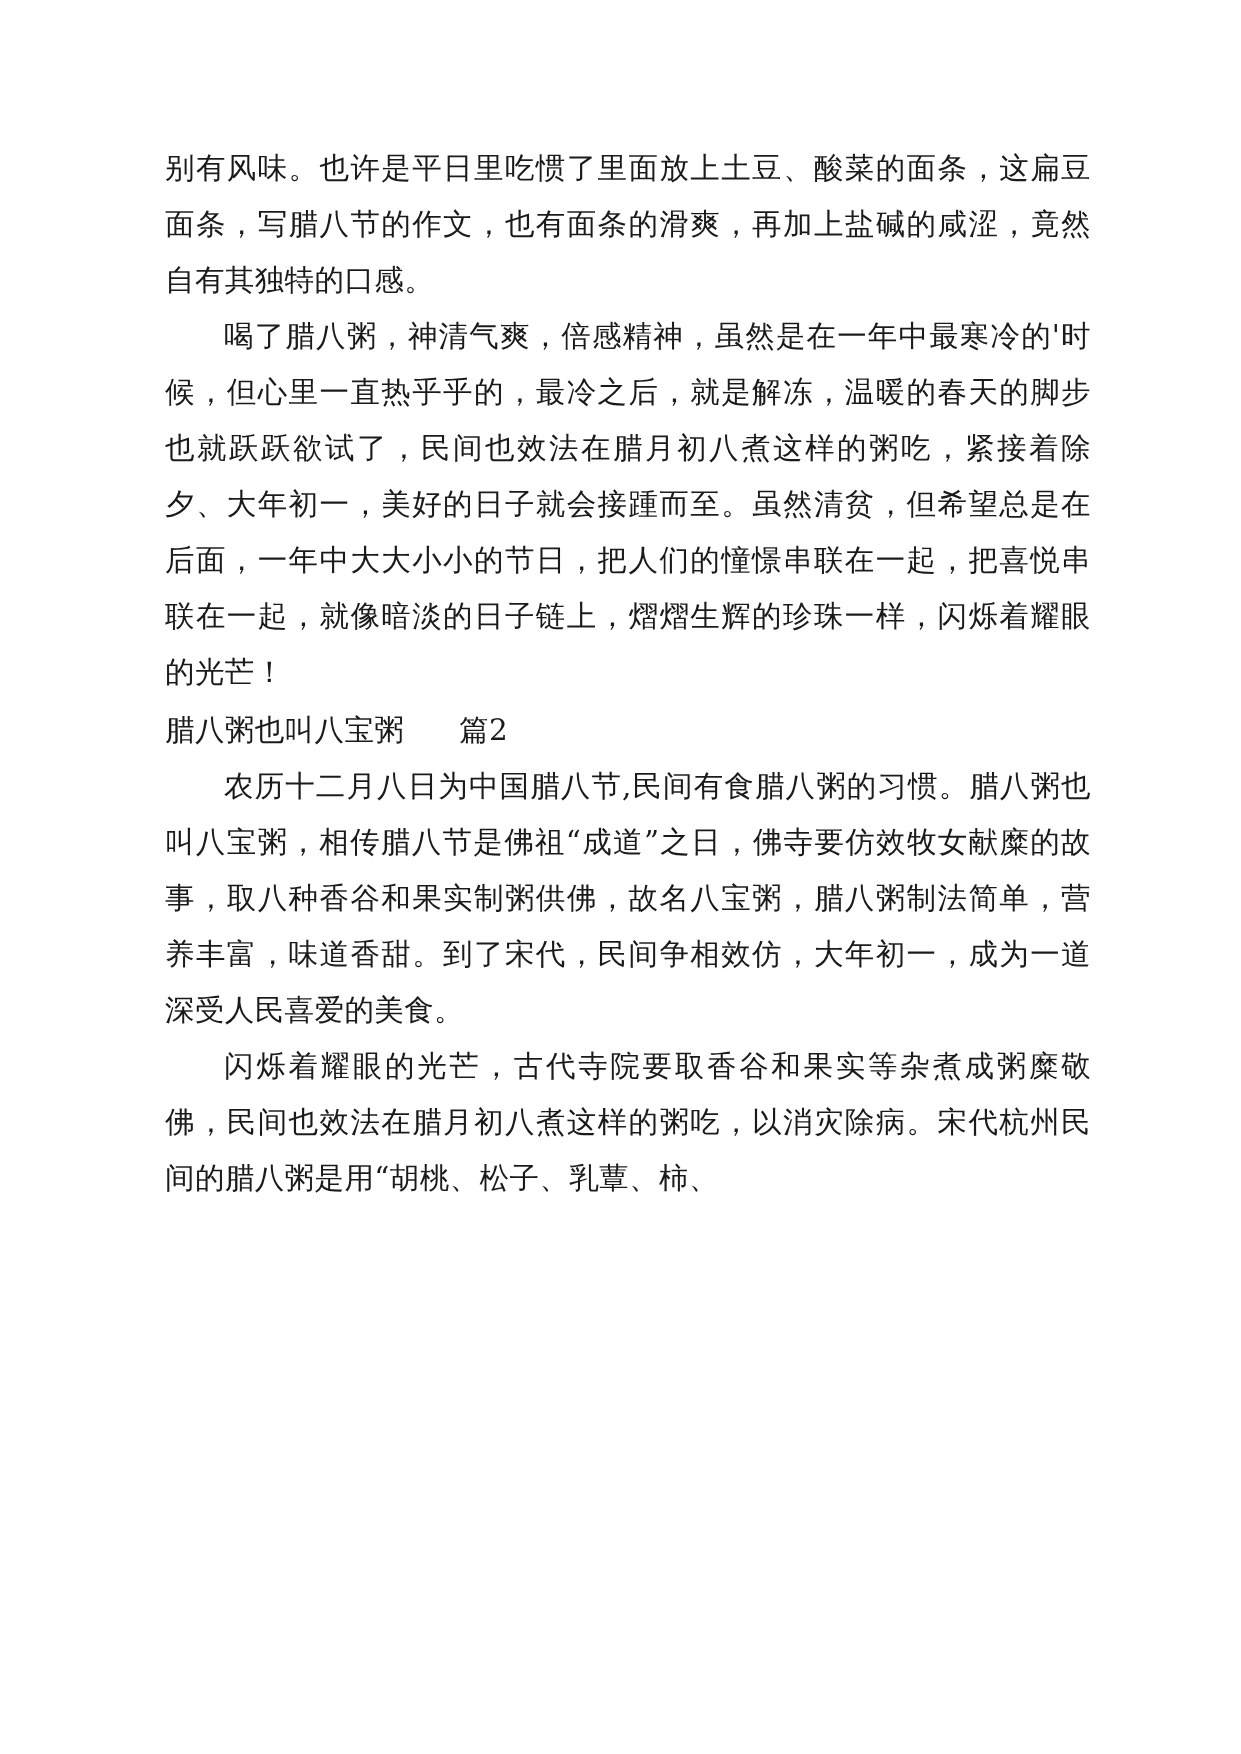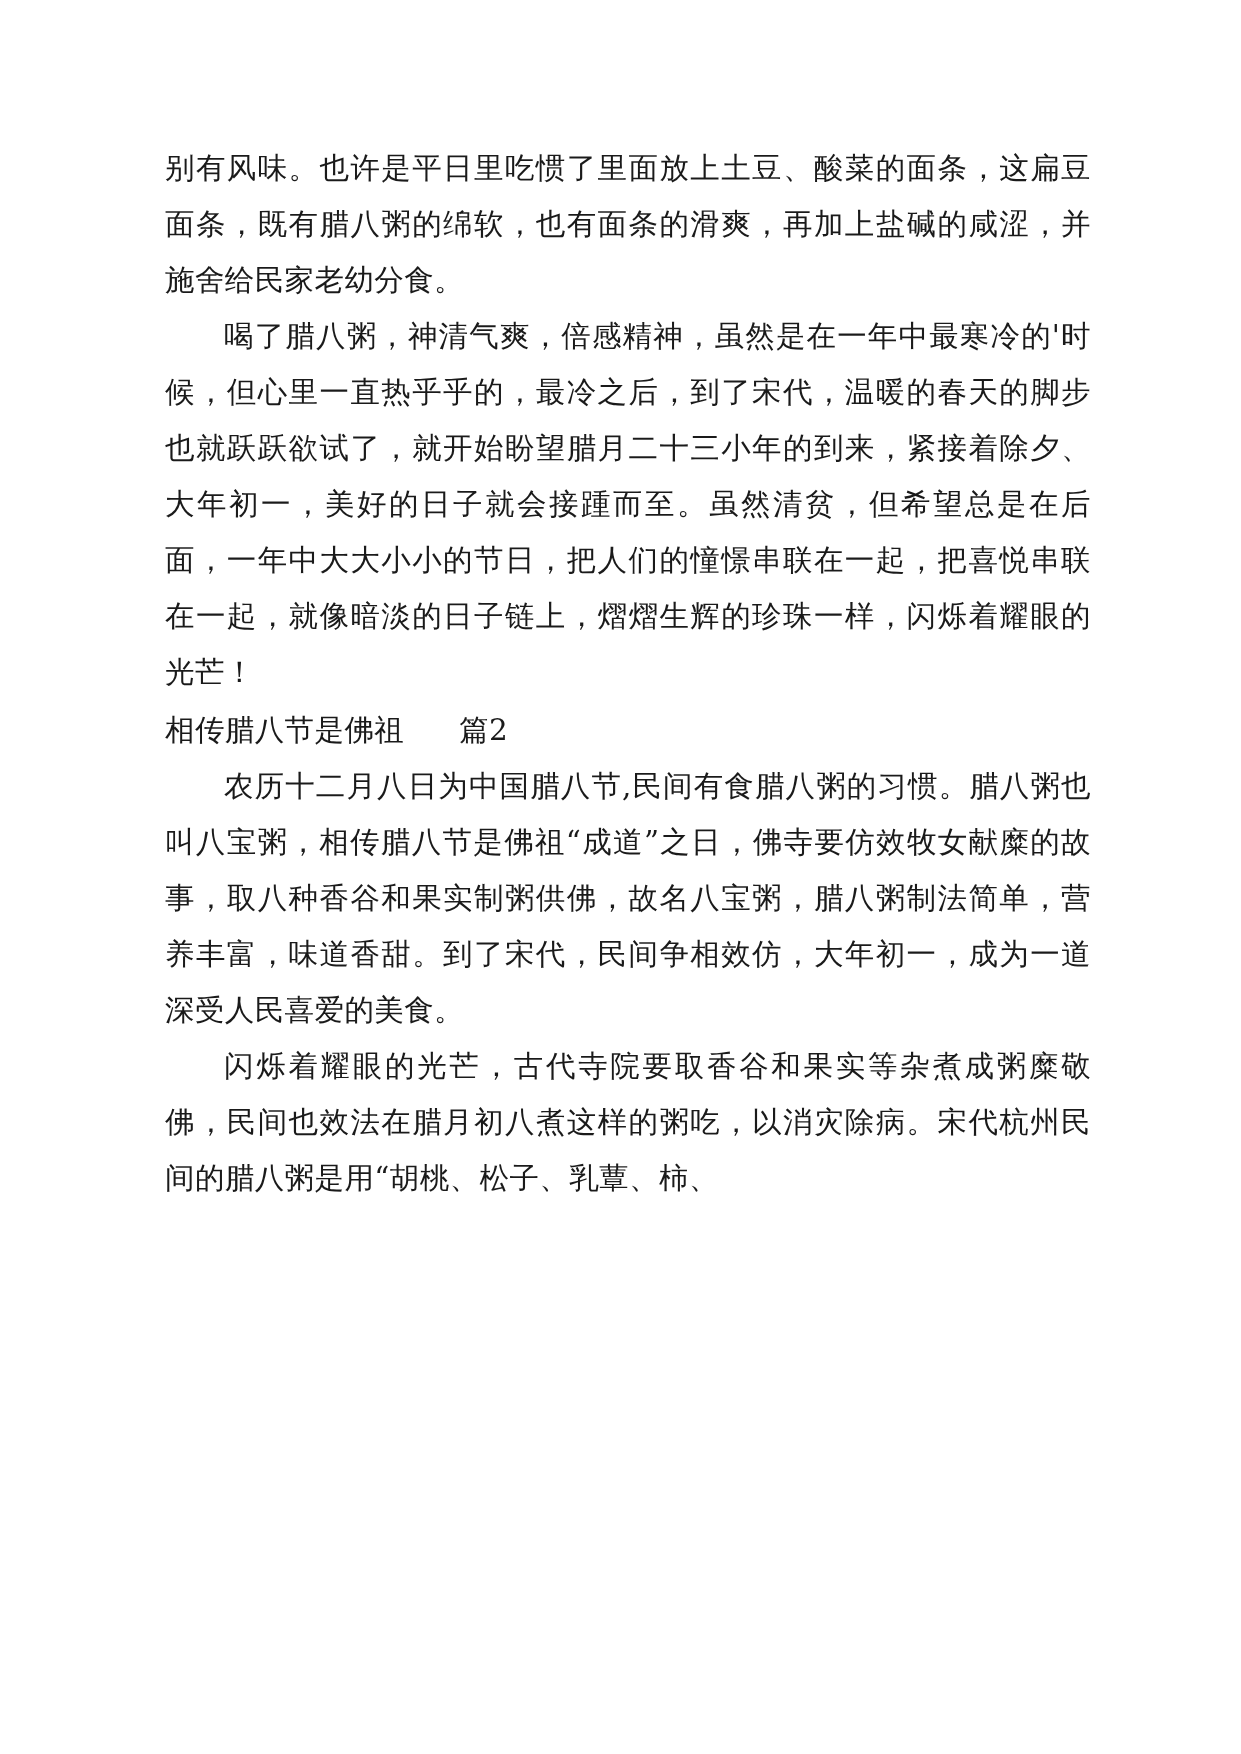--- a/index.html
+++ b/index.html
@@ -45,26 +45,26 @@
     display: inline-block;
     width: 1.2em;
   }
 </style>
 </head>
 <body>
 
 <div class="page">
   <div class="doc-body">
 
-    <p class="para-noindent">别有风味。也许是平日里吃惯了里面放上土豆、酸菜的面条，这扁豆面条，既有腊八粥的绵软，也有面条的滑爽，再加上盐碱的咸涩，并施舍给民家老幼分食。</p>
+    <p class="para-noindent">别有风味。也许是平日里吃惯了里面放上土豆、酸菜的面条，这扁豆面条，写腊八节的作文，也有面条的滑爽，再加上盐碱的咸涩，竟然自有其独特的口感。</p>
 
-    <p class="para">喝了腊八粥，神清气爽，倍感精神，虽然是在一年中最寒冷的'时候，但心里一直热乎乎的，最冷之后，到了宋代，温暖的春天的脚步也就跃跃欲试了，就开始盼望腊月二十三小年的到来，紧接着除夕、大年初一，美好的日子就会接踵而至。虽然清贫，但希望总是在后面，一年中大大小小的节日，把人们的憧憬串联在一起，把喜悦串联在一起，就像暗淡的日子链上，熠熠生辉的珍珠一样，闪烁着耀眼的光芒！</p>
+    <p class="para">喝了腊八粥，神清气爽，倍感精神，虽然是在一年中最寒冷的'时候，但心里一直热乎乎的，最冷之后，就是解冻，温暖的春天的脚步也就跃跃欲试了，民间也效法在腊月初八煮这样的粥吃，紧接着除夕、大年初一，美好的日子就会接踵而至。虽然清贫，但希望总是在后面，一年中大大小小的节日，把人们的憧憬串联在一起，把喜悦串联在一起，就像暗淡的日子链上，熠熠生辉的珍珠一样，闪烁着耀眼的光芒！</p>
 
     <p class="heading">
-      <span>相传腊八节是佛祖</span>
+      <span>腊八粥也叫八宝粥</span>
       <span class="gap"></span>
       <span>篇2</span>
     </p>
 
     <p class="para">农历十二月八日为中国腊八节,民间有食腊八粥的习惯。腊八粥也叫八宝粥，相传腊八节是佛祖“成道”之日，佛寺要仿效牧女献糜的故事，取八种香谷和果实制粥供佛，故名八宝粥，腊八粥制法简单，营养丰富，味道香甜。到了宋代，民间争相效仿，大年初一，成为一道深受人民喜爱的美食。</p>
 
 
     <p class="para">闪烁着耀眼的光芒，古代寺院要取香谷和果实等杂煮成粥糜敬佛，民间也效法在腊月初八煮这样的粥吃，以消灾除病。宋代杭州民间的腊八粥是用“胡桃、松子、乳蕈、柿、</p>
 
   </div>

